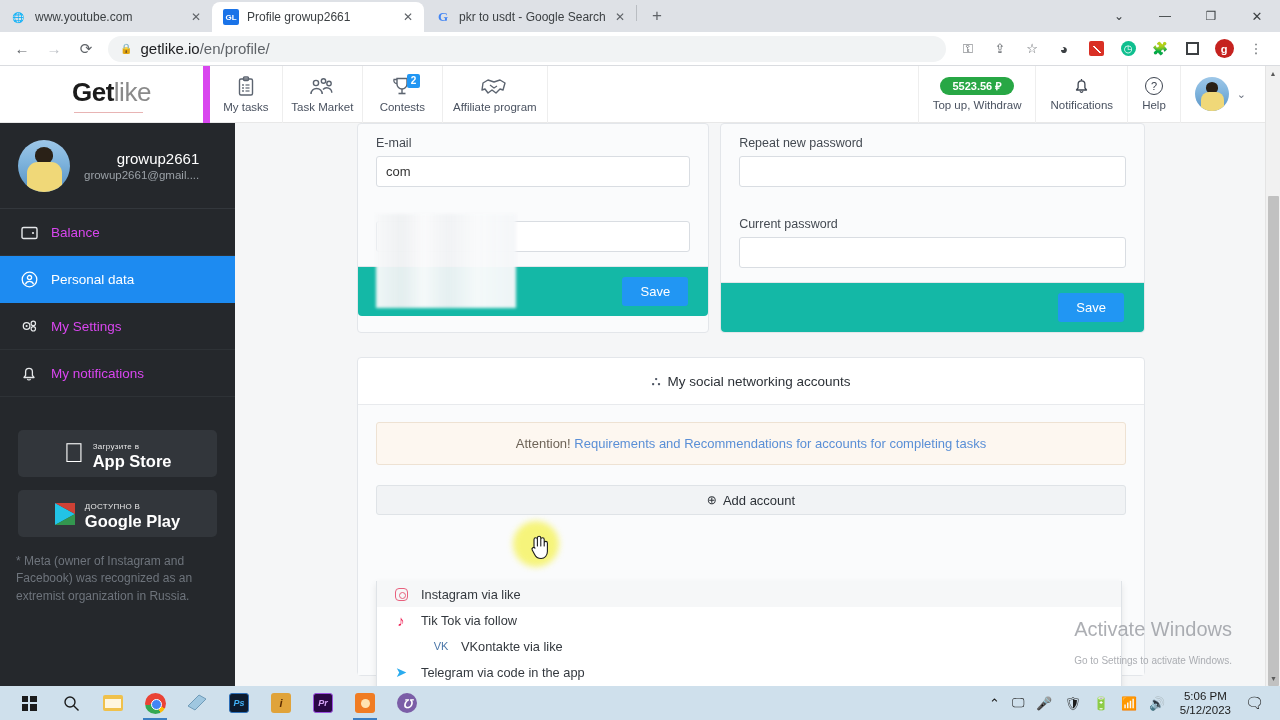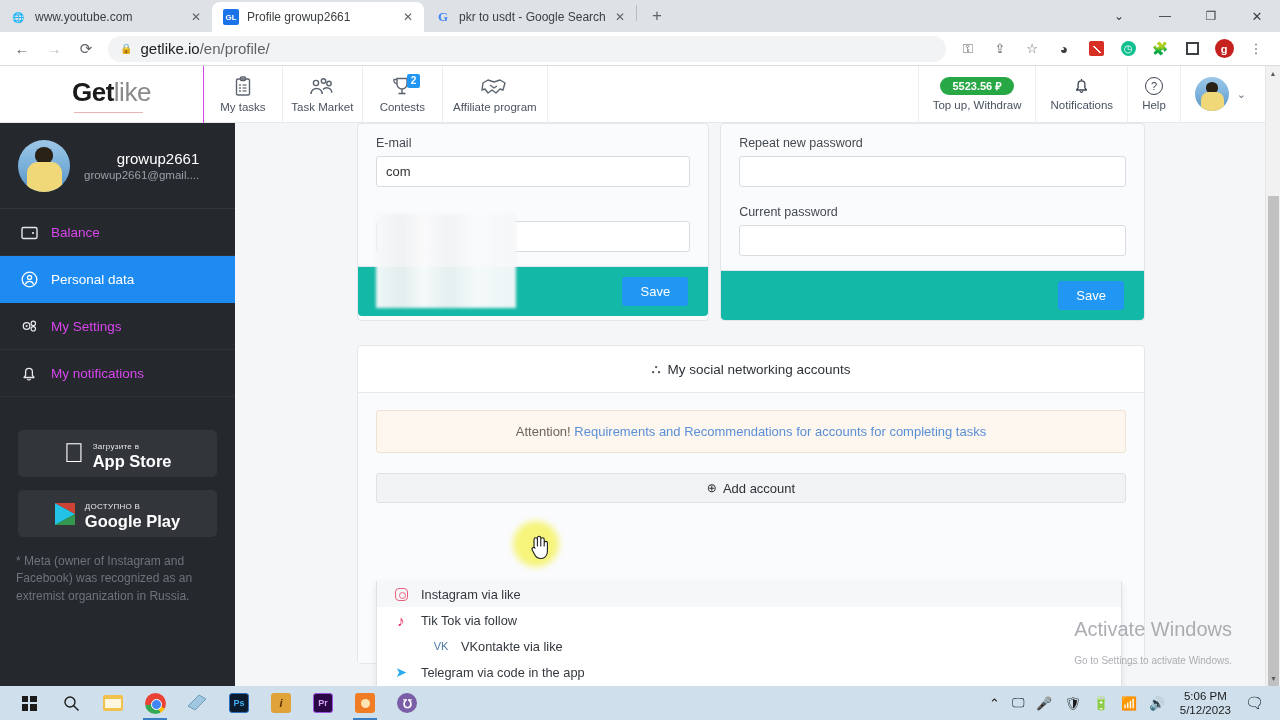--- a/index.html
+++ b/index.html
@@ -130,21 +130,21 @@
   .logo::after {
     content: ""; position: absolute; left: 2px; right: 8px; bottom: -2px;
     height: 1px; background: #e8b4b4;
   }
   .nav { display: flex; margin-left: 52px; height: 57px; }
   .nav-item {
     width: 80px; height: 57px; display: flex; flex-direction: column;
     align-items: center; justify-content: center;
     border-right: 1px solid #eee; position: relative;
   }
-  .nav-item:first-child { border-left: 1px solid #d946ef; }
+  .nav-item:first-child { border-left: 7px solid #d946ef; }
   .nav-item.wide { width: 105px; }
   .nav-ico { height: 22px; display: flex; align-items: center; color: #5c6470; }
   .nav-lbl { font-size: 11.5px; color: #4a5260; margin-top: 3px; }
   .badge-2 {
     position: absolute; top: 8px; left: 44px;
     background: #2196f3; color: #fff; font-size: 10px; font-weight: bold;
     padding: 0 4px; border-radius: 2px; line-height: 14px; height: 14px;
   }
   .header-right {
     margin-left: auto; display: flex; align-items: center; height: 57px;
@@ -371,21 +371,21 @@
   }
   .win-logo {
     width: 15px; height: 15px;
     display: grid; grid-template-columns: 1fr 1fr; grid-template-rows: 1fr 1fr;
     gap: 2px;
   }
   .win-logo i { background: #1b1b1b; display: block; }
   .ico-sq {
     width: 20px; height: 20px; border-radius: 3px; display: flex;
     align-items: center; justify-content: center; font-size: 10px;
-    font-weight: bold; color: #fff;
+    font-weight: bold; color: #fff; font-style: italic;
   }
   .chrome-ball {
     width: 21px; height: 21px; border-radius: 50%;
     background: conic-gradient(#ea4335 0 33%, #fbbc05 33% 42%, #34a853 42% 72%, #ea4335 72% 100%);
     position: relative;
   }
   .chrome-ball::after {
     content:""; position:absolute; left:6px; top:6px; width:9px; height:9px;
     border-radius:50%; background:#4285f4; border:1.5px solid #fff;
   }
@@ -637,21 +637,21 @@
           <div class="card-footer">
             <button class="btn-save">Save</button>
           </div>
         </div>
 
         <div class="card" style="width:467px;">
           <div class="card-body">
             <div class="fld-label">Repeat new password</div>
             <input class="fld-input" type="password" value="" style="">
             <div style="height:8px;"></div>
-            <div class="fld-label" style="margin-top:10px;">Current password</div>
+            <div class="fld-label" style="margin-top:22px;">Current password</div>
             <input class="fld-input" type="password" value="" style="">
           </div>
           <div class="card-footer">
             <button class="btn-save">Save</button>
           </div>
         </div>
       </div>
 
       <div class="social-card">
         <div class="social-head">

